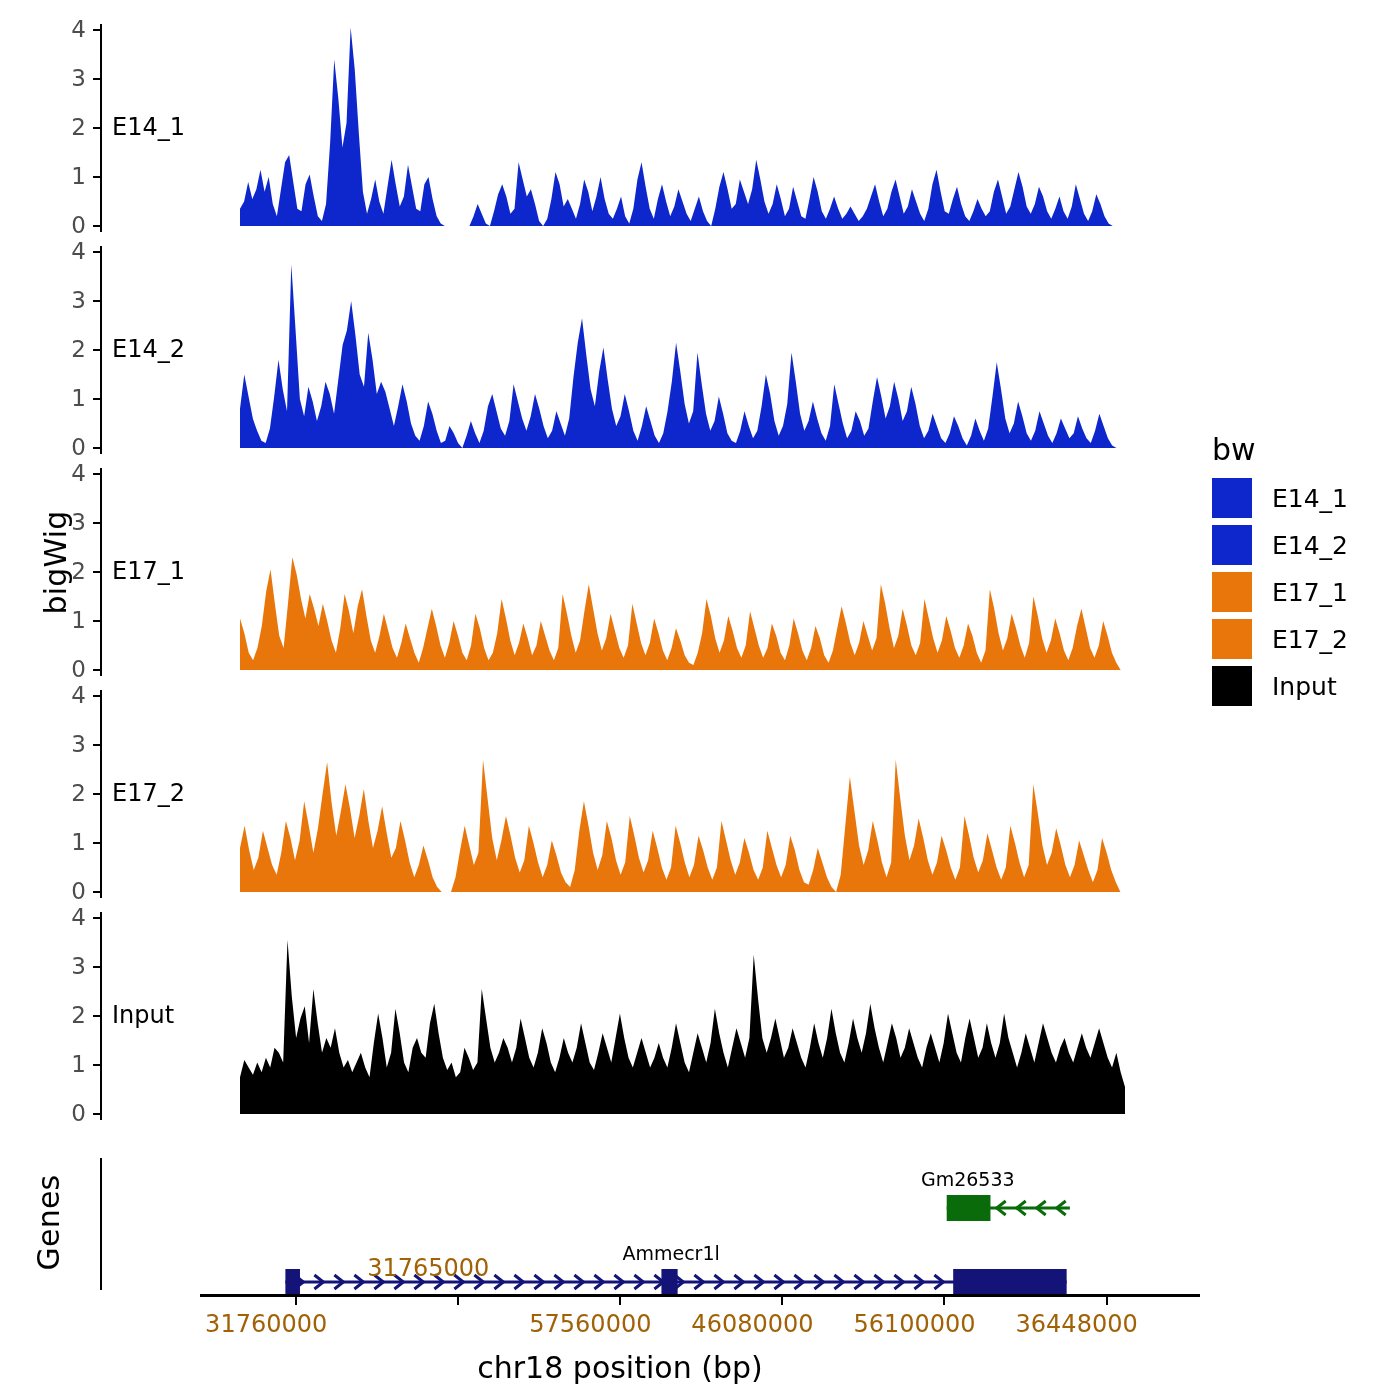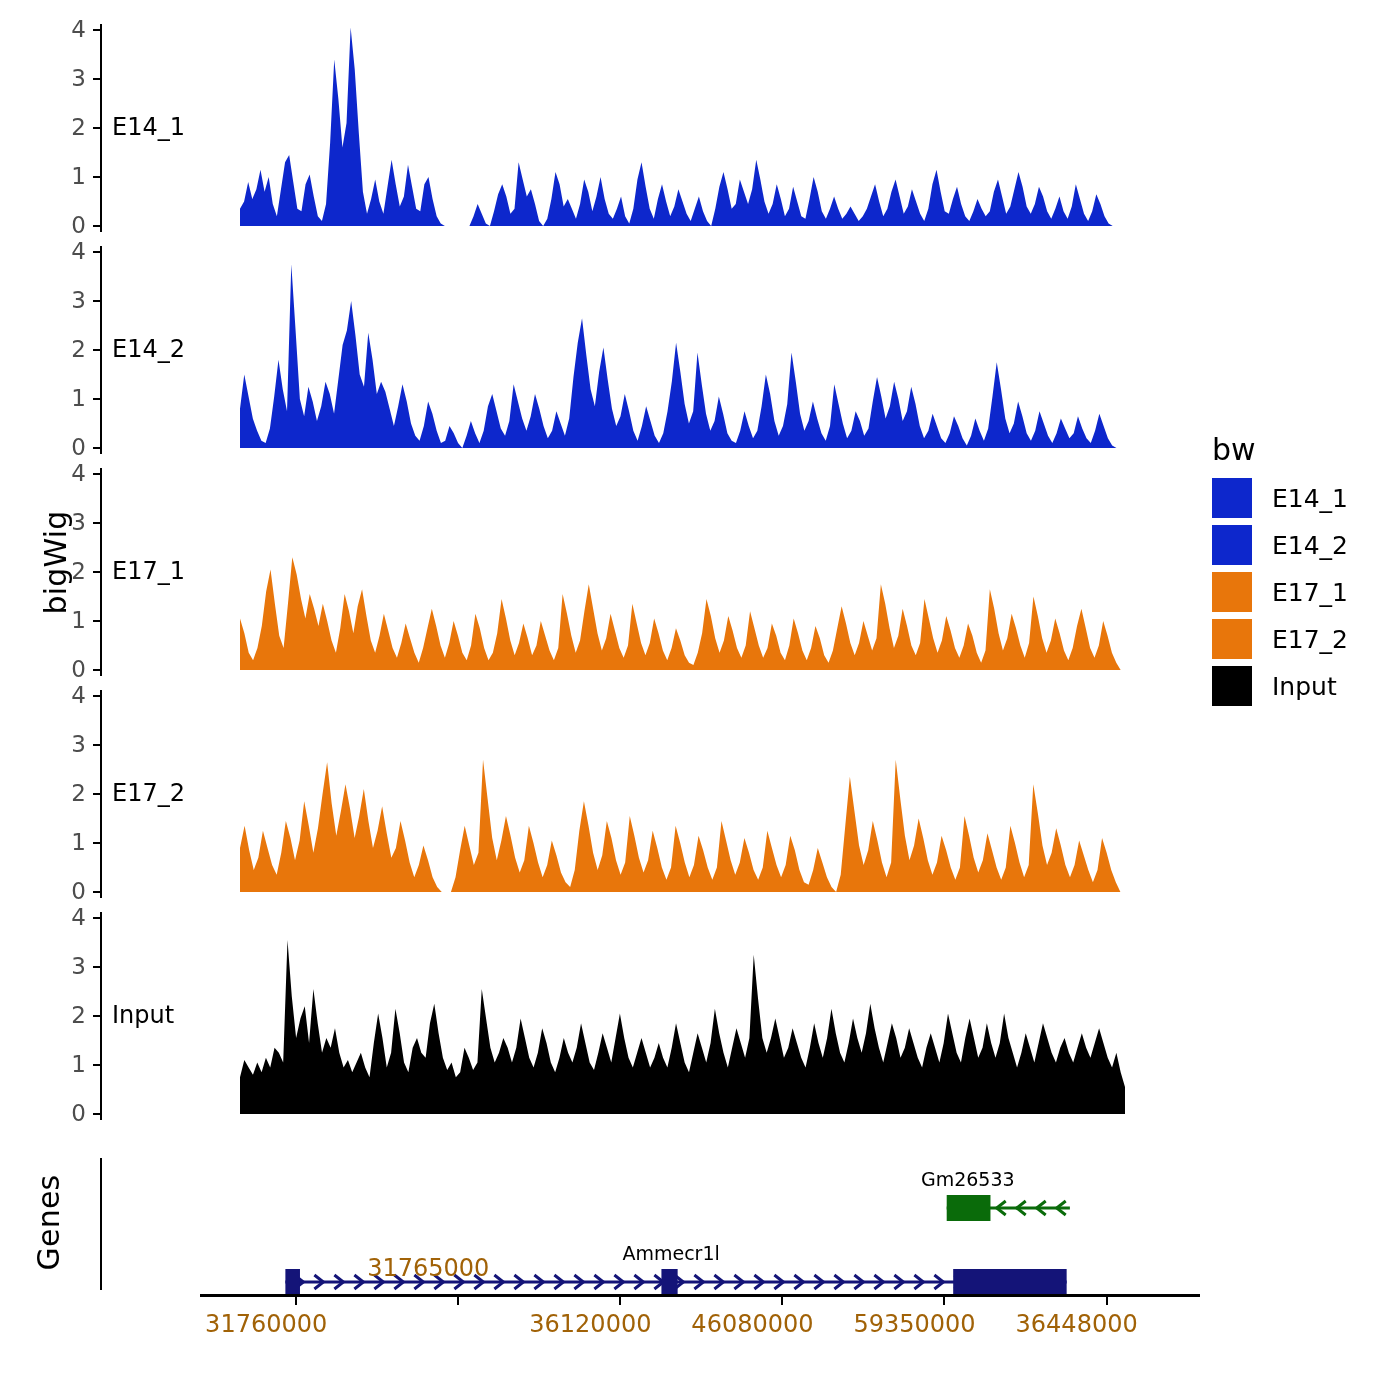--- a/index.html
+++ b/index.html
@@ -290,20 +290,21 @@
       <rect x="285.38461538461536" y="111" width="14.587912087912116" height="26" fill="#141478"></rect>
       <rect x="661.4285714285713" y="111" width="16.208791208791354" height="26" fill="#141478"></rect>
       <rect x="953.1868131868132" y="111" width="113.46153846153857" height="26" fill="#141478"></rect>
     </svg>
     <div class="xaxis-line" style="left: 200px; top: 1294px; width: 1000px;"></div>
     <div class="xtick" style="left: 295.11px; top: 1297px;"></div>
     <div class="xtick-label" style="left: 205.11px; top: 1310px; width: 180px;">31760000</div>
     <div class="xtick" style="left: 457.198px; top: 1297px;"></div>
     <div class="xtick-label" style="left: 367.198px; top: 1254px; width: 180px;">31765000</div>
     <div class="xtick" style="left: 619.286px; top: 1297px;"></div>
-    <div class="xtick-label" style="left: 529.286px; top: 1310px; width: 180px;">36120000</div>
+    <div class="xtick-label" style="left: 529.286px; top: 1310px; width: 180px;">57560000</div>
     <div class="xtick" style="left: 781.374px; top: 1297px;"></div>
     <div class="xtick-label" style="left: 691.374px; top: 1310px; width: 180px;">46080000</div>
     <div class="xtick" style="left: 943.462px; top: 1297px;"></div>
-    <div class="xtick-label" style="left: 853.462px; top: 1310px; width: 180px;">59350000</div>
+    <div class="xtick-label" style="left: 853.462px; top: 1310px; width: 180px;">56100000</div>
     <div class="xtick" style="left: 1105.55px; top: 1297px;"></div>
     <div class="xtick-label" style="left: 1015.55px; top: 1310px; width: 180px;">36448000</div>
+    <div class="axis-title-x" style="left: 100px; top: 1350px; width: 1040px;">chr18 position (bp)</div>
   </div>
 
 </body></html>

